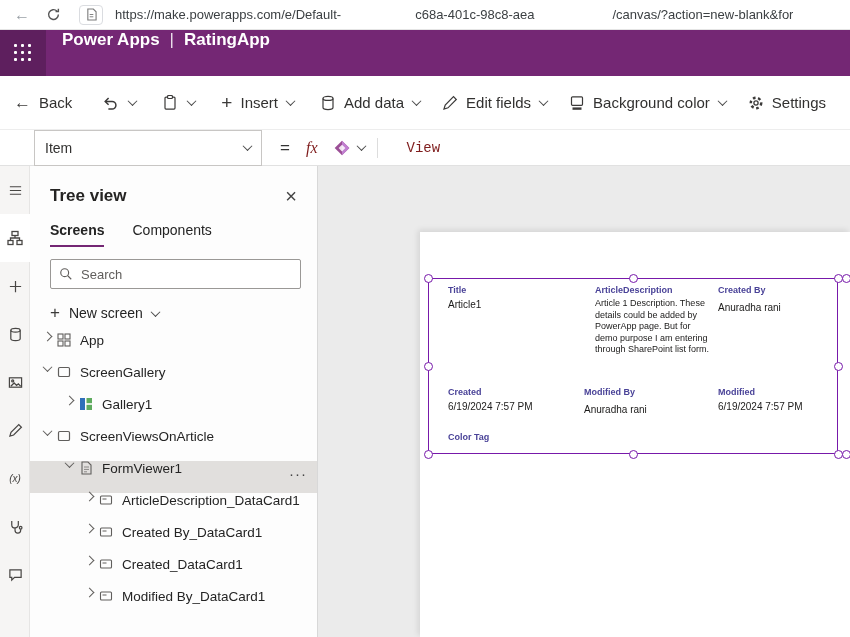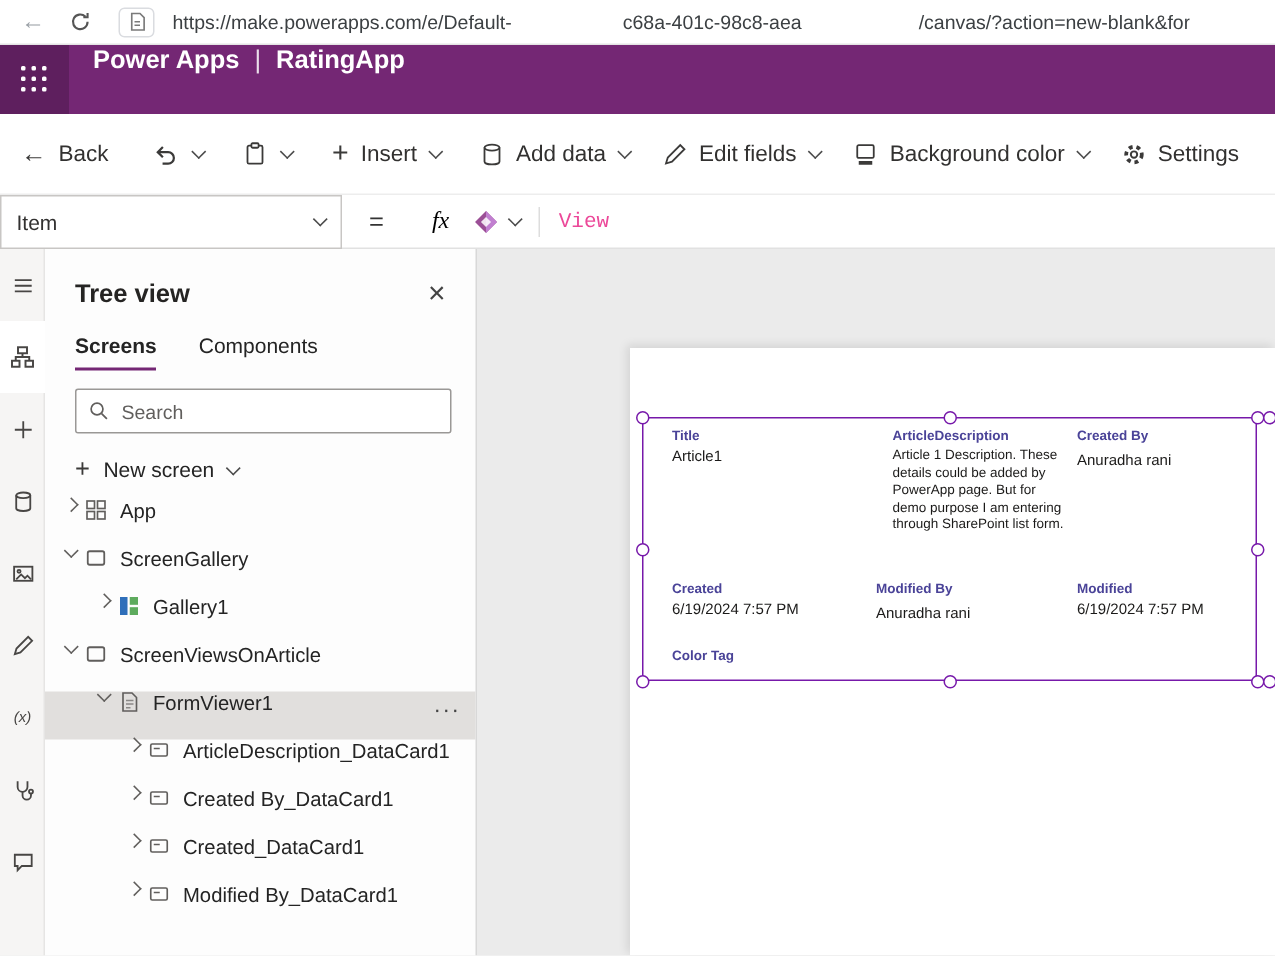--- a/index.html
+++ b/index.html
@@ -35,29 +35,29 @@
   .chv { display:inline-block; width:7px; height:7px; border-right:1.4px solid #4a4a4a; border-bottom:1.4px solid #4a4a4a; }
   .chv.down { transform:rotate(45deg) translate(-1px,-1px); }
   .chv.right { transform:rotate(-45deg); }
   .tb .chv { margin-left:9px; }
   .split-chv { margin-left:10px; cursor:pointer; display:flex; align-items:center; }
   .glyph-icon { font-size:17px; color:#3b3a39; line-height:1; }
   .plus-glyph { font-size:19px; font-weight:400; color:#3b3a39; line-height:1; }
 
   
   .formula-bar { position:absolute; top:130px; left:0; width:850px; height:36px; background:#fff;
-    border-bottom:1px solid #e1e1e1; display:flex; align-items:center; }
+    border-bottom:1px solid #e1e1e1; display:flex; align-items:center;padding-left:34px; }
   .prop-select { width:228px; height:36px; border:1px solid #c8c6c4; background:#fff; display:flex;
     align-items:center; justify-content:space-between; padding:0 10px; font-size:14px; color:#323130; cursor:pointer; }
   .eq { font-size:17px; margin-left:18px; color:#333; }
-  .fx { font-family:"Liberation Serif", serif; font-style:italic; font-size:16px; margin-left:32px; color:#000000; }
+  .fx { font-family:"Liberation Serif", serif; font-style:italic; font-size:16px; margin-left:16px; color:#7f1d1d; }
   .fn-dd { display:flex; align-items:center; margin-left:16px; cursor:pointer; }
   .fn-dd .chv { margin-left:7px; }
   .vdiv { width:1px; height:20px; background:#ddd; margin-left:12px; }
-  .formula-input { margin-left:12px; font-family:"Liberation Mono", monospace; font-size:14px; color:#ec4899; }
+  .formula-input { margin-left:28px; font-family:"Liberation Mono", monospace; font-size:14px; color:#7f1d1d; }
 
   
   .main { position:absolute; top:166px; left:0; width:850px; height:471px; background:#ebebeb; }
 
   
   .rail { position:absolute; left:0; top:0; width:30px; height:471px; background:#f6f5f4; border-right:1px solid #e6e5e4; }
   .rail-item { width:30px; height:48px; display:flex; align-items:center; justify-content:center; cursor:pointer; }
   .rail-item.sel { background:#fff; }
   .rail svg { stroke:#484644; fill:none; stroke-width:1.3; }
   .rail .vtxt { font-size:10px; font-style:italic; color:#484644; }

